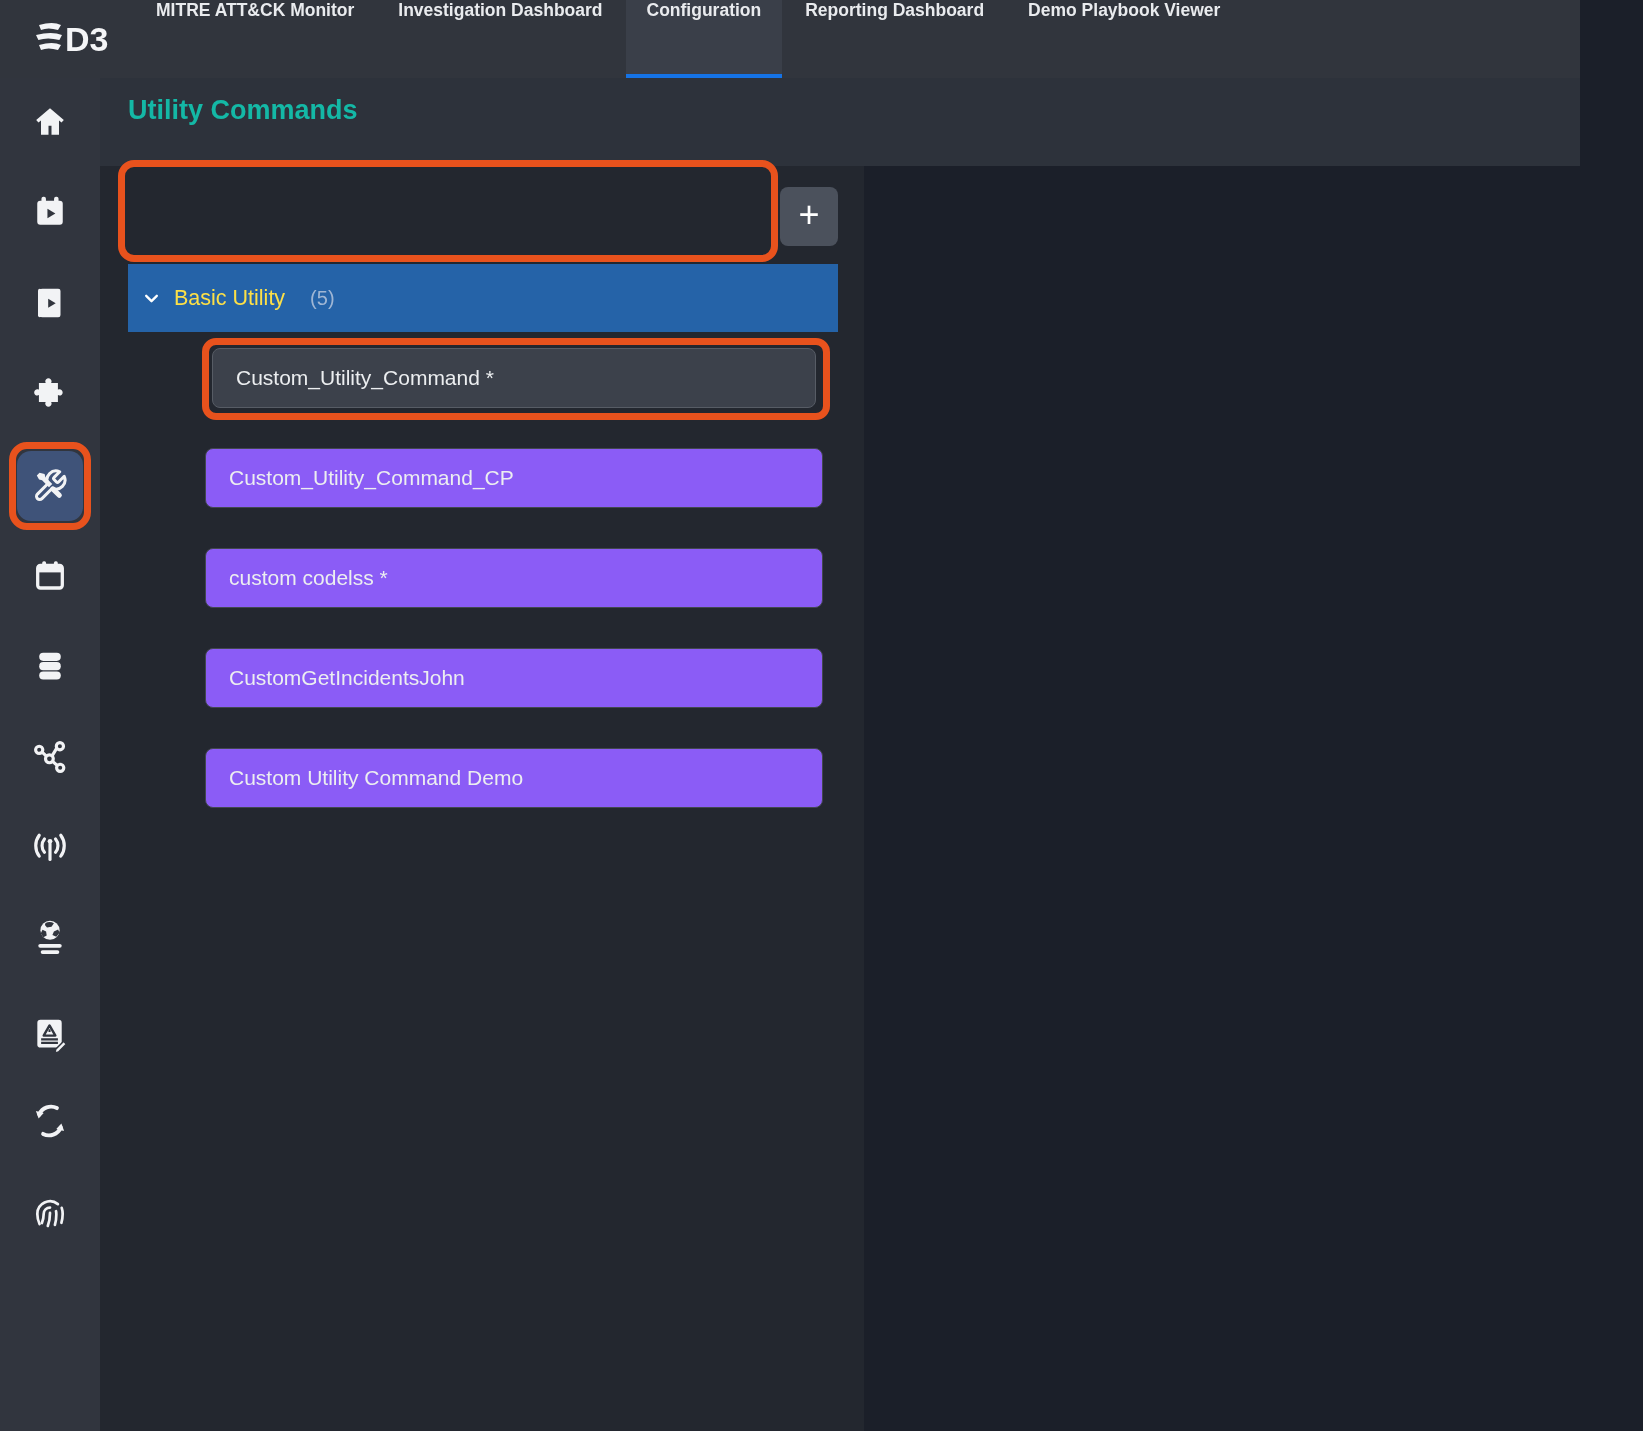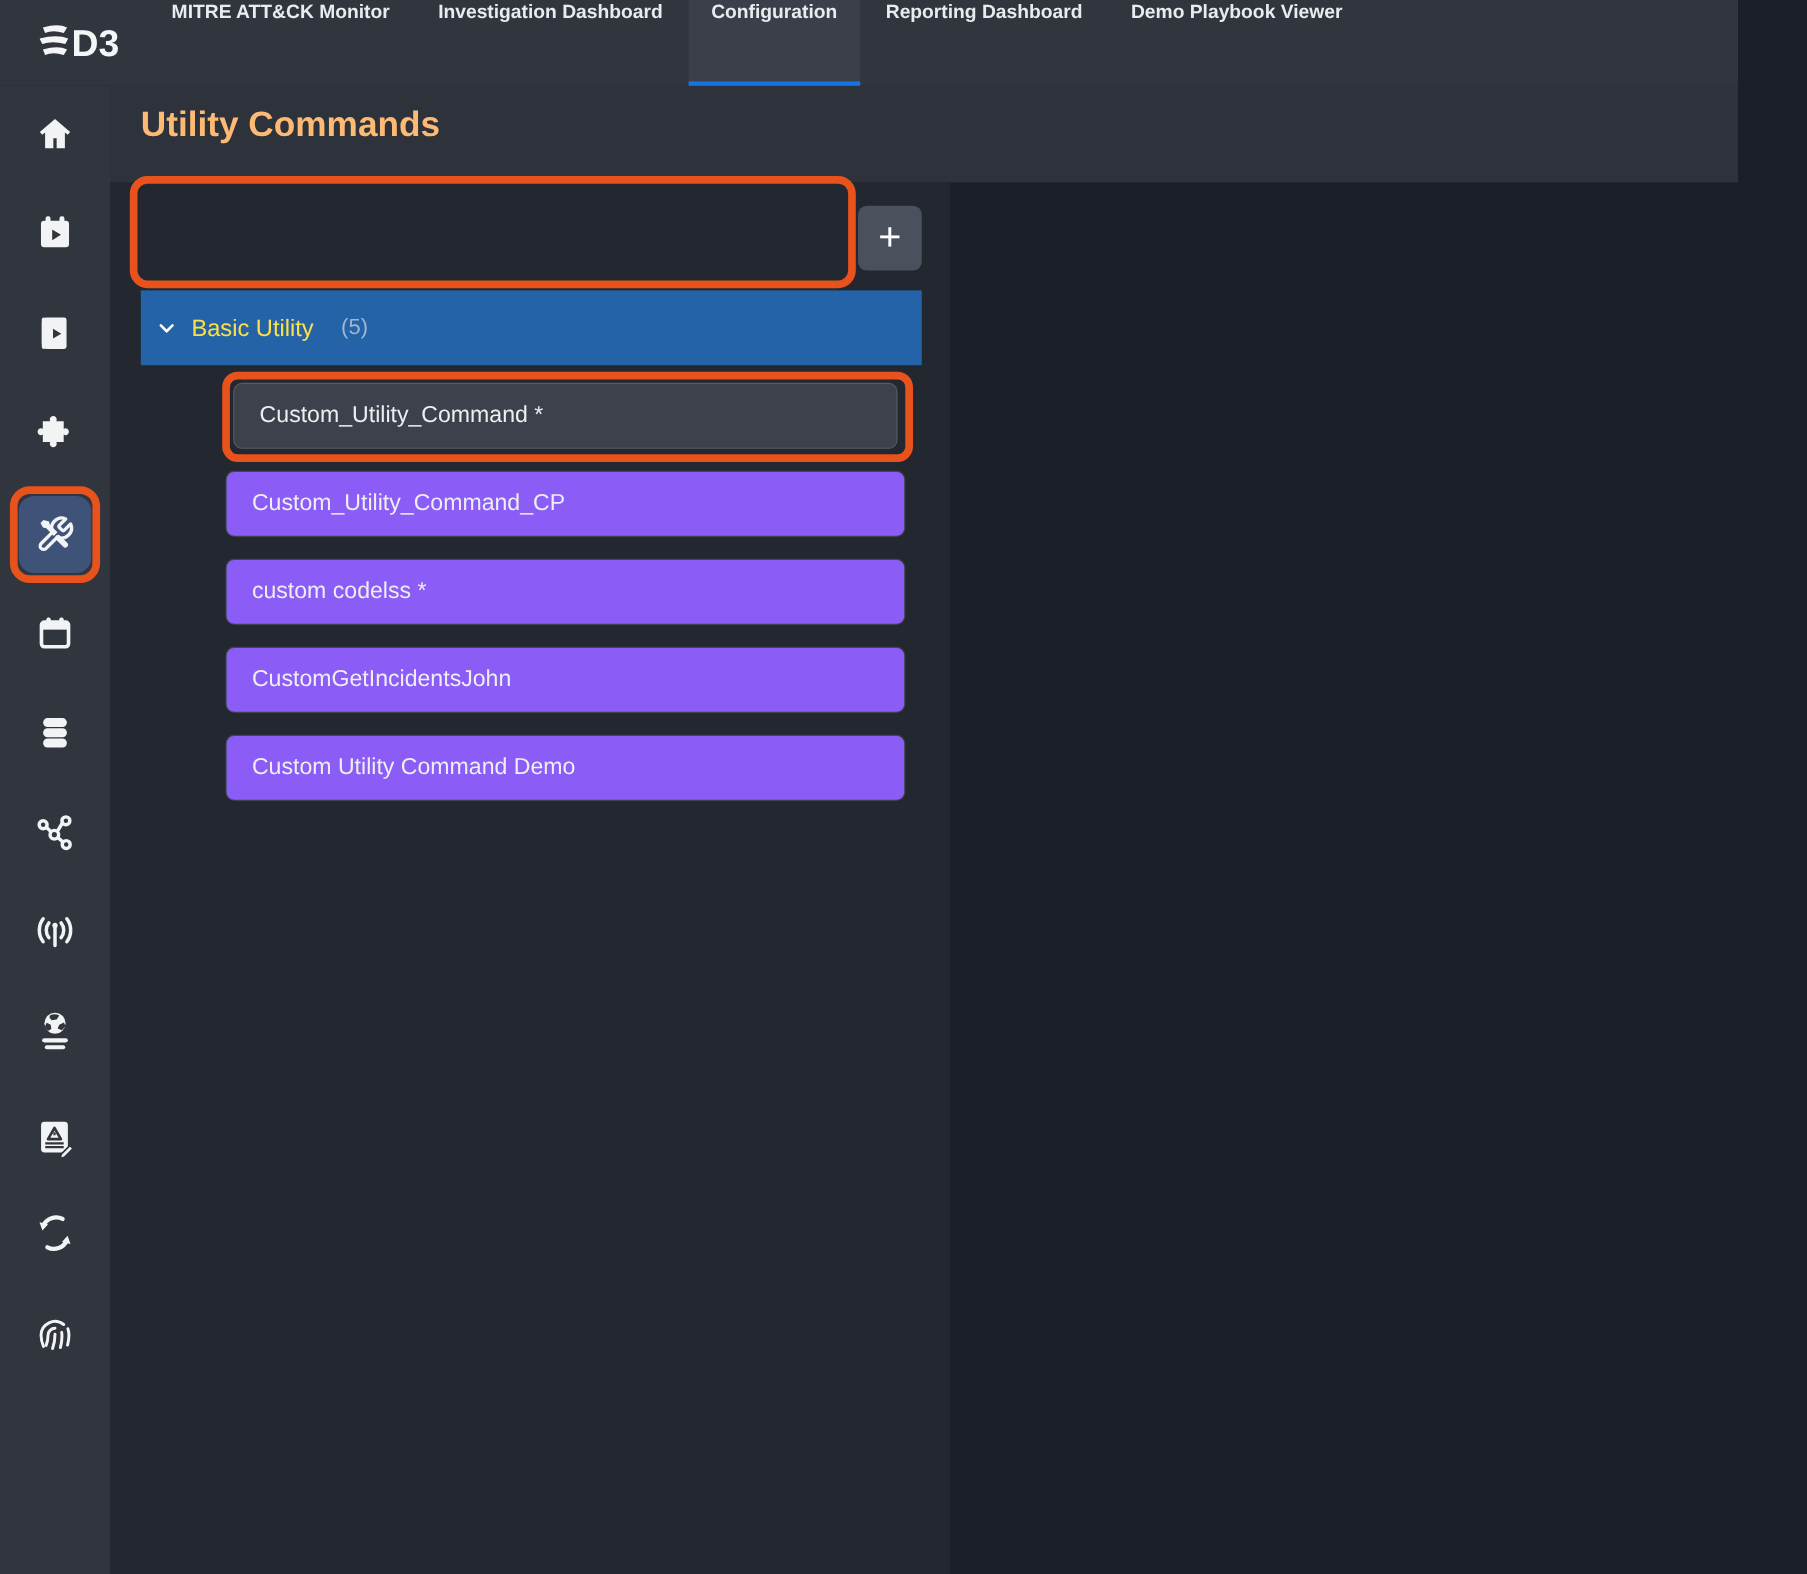--- a/index.html
+++ b/index.html
@@ -34,21 +34,21 @@
     position:absolute; left:0; width:100px; height:90px;
     display:flex; align-items:center; justify-content:center; cursor:pointer; z-index:6;
   }
   .side-item svg { display:block; }
   .side-tile {
     width:66px; height:70px; border-radius:14px; background:#3f5379;
     display:flex; align-items:center; justify-content:center;
   }
   
   .page-title {
-    position:absolute; left:128px; top:95px; font-size:32px; font-weight:700; color:#fdba74; z-index:6;
+    position:absolute; left:128px; top:95px; font-size:27px; font-weight:700; color:#14b8a6; z-index:6;
   }
   .search-box {
     position:absolute; left:135px; top:184px; width:625px; height:54px;
     background:#1f232c; border-radius:8px; display:flex; align-items:center;
     padding:0 22px 0 14px; z-index:6;
   }
   .search-box input {
     flex:1; background:transparent; border:none; outline:none;
     color:#e9ebee; font-size:21px; font-family:"Liberation Sans",sans-serif;
   }
@@ -61,21 +61,21 @@
     padding-bottom:4px;
   }
   .group-header {
     position:absolute; left:128px; top:264px; width:710px; height:68px;
     background:#2563a8; display:flex; align-items:center; padding-left:15px; cursor:pointer; z-index:6;
   }
   .group-label { color:#fde047; font-size:21.5px; margin-left:14px; }
   .group-count { color:#9fb6d4; font-size:20px; margin-left:25px; }
   .items {
     position:absolute; left:205px; top:348px; width:618px;
-    display:flex; flex-direction:column; gap:20px; z-index:6;
+    display:flex; flex-direction:column; gap:40px; z-index:6;
   }
   .card {
     height:60px; background:#8b5cf6; border:1px solid #42474f; border-radius:8px;
     display:flex; align-items:center; padding-left:23px;
     color:#eceef0; font-size:21px; cursor:pointer;
   }
   .card.hl { background:#3c414b; border-color:#575c65; margin-left:7px; width:604px; }
   
   .annot {
     position:absolute; border:7px solid #e8521d; background:transparent;

